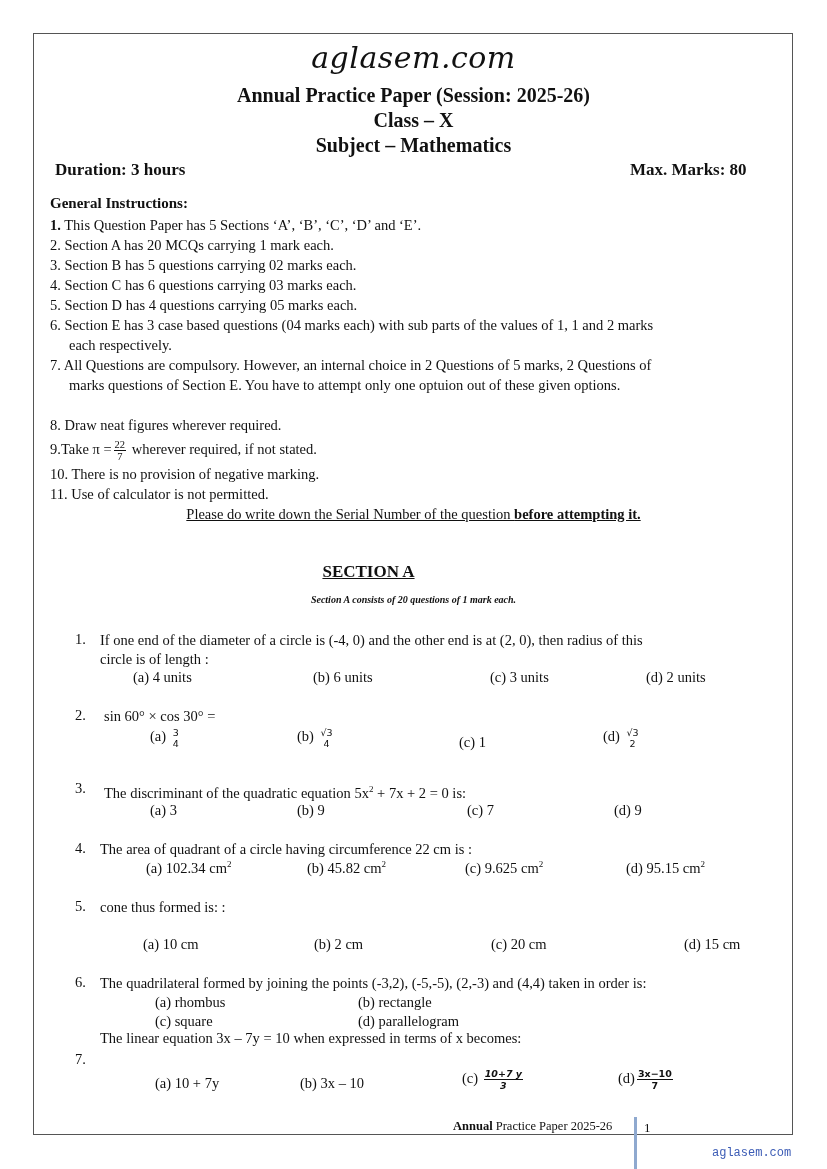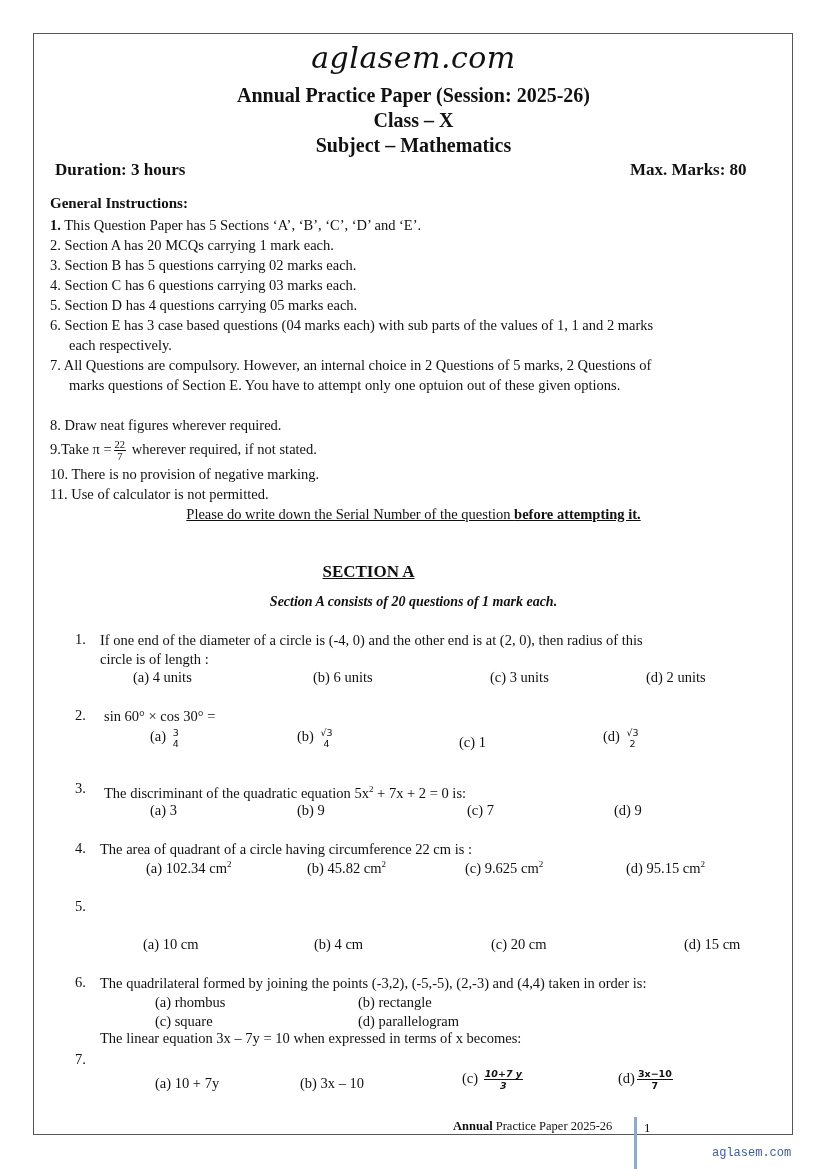--- a/index.html
+++ b/index.html
@@ -15,21 +15,21 @@
   .instr-head { left: 50px; top: 195px; font-weight: bold; font-size: 15px; }
   .instr-block { position: absolute; left: 50px; width: 730px; font-size: 14.5px; line-height: 20px; }
   .instr-block .cont { padding-left: 19px; }
   .frac { display: inline-block; vertical-align: middle; text-align: center; font-size: 10.5px; line-height: 11px; margin: 0 2px; }
   .frac .num { display: block; border-bottom: 1px solid #111; padding: 0 1px; }
   .frac .den { display: block; }
   .frac.sans { font-family: "DejaVu Sans", sans-serif; font-size: 9.5px; }
   .note { left: 0; width: 827px; top: 506px; text-align: center; font-size: 14.5px; text-decoration: underline; }
   .note b { font-weight: bold; }
   .sec-title { left: 0; width: 737px; top: 562px; text-align: center; font-weight: bold; font-size: 17px; text-decoration: underline; }
-  .sec-sub { left: 0; width: 827px; top: 594px; text-align: center; font-weight: bold; font-style: italic; font-size: 14px; }
+  .sec-sub { left: 0; width: 827px; top: 594px; text-align: center; font-weight: bold; font-style: italic; font-size: 10px; }
   .qnum { position: absolute; left: 75px; font-size: 14.5px; }
   .qtext { position: absolute; left: 100px; width: 680px; font-size: 14.5px; line-height: 19px; }
   .opt { position: absolute; font-size: 14.5px; white-space: nowrap; }
   sup { font-size: 9px; vertical-align: 6px; }
   .footer-text { left: 453px; top: 1119px; font-size: 12.5px; }
   .footer-text b { font-weight: bold; }
   .page-num { left: 644px; top: 1120px; font-size: 13px; }
   .vrule { position: absolute; left: 634px; top: 1117px; width: 3px; height: 52px; background: #8fa9cf; }
   .wm { left: 712px; top: 1146px; font-family: "Liberation Mono", "DejaVu Sans Mono", monospace; font-size: 12px; color: #3b5bb5; }
 </style>
@@ -123,23 +123,24 @@
   <span class="qtext" style="top:840px;">The area of quadrant of a circle having circumference 22 cm is :</span>
   <span class="opt" style="left:146px; top:859px;"><span>(a) 102.34 cm</span><sup>2</sup></span>
   <span class="opt" style="left:307px; top:859px;"><span>(b) 45.82 cm</span><sup>2</sup></span>
   <span class="opt" style="left:465px; top:859px;"><span>(c) 9.625 cm</span><sup>2</sup></span>
   <span class="opt" style="left:626px; top:859px;"><span>(d) 95.15 cm</span><sup>2</sup></span>
 </div>
 
 <div>
   <span class="qnum" style="top:898px;">5.</span>
   <div class="qtext" style="top:898px;">
+    <div>cone thus formed is: :</div>
   </div>
   <span class="opt" style="left:143px; top:936px;">(a) 10 cm</span>
-  <span class="opt" style="left:314px; top:936px;">(b) 4 cm</span>
+  <span class="opt" style="left:314px; top:936px;">(b) 2 cm</span>
   <span class="opt" style="left:491px; top:936px;">(c) 20 cm</span>
   <span class="opt" style="left:684px; top:936px;">(d) 15 cm</span>
 </div>
 
 <div>
   <span class="qnum" style="top:974px;">6.</span>
   <span class="qtext" style="top:974px;">The quadrilateral formed by joining the points (-3,2), (-5,-5), (2,-3) and (4,4) taken in order is:</span>
   <span class="opt" style="left:155px; top:994px;">(a)  rhombus</span>
   <span class="opt" style="left:358px; top:994px;">(b) rectangle</span>
   <span class="opt" style="left:155px; top:1013px;">(c)  square</span>

